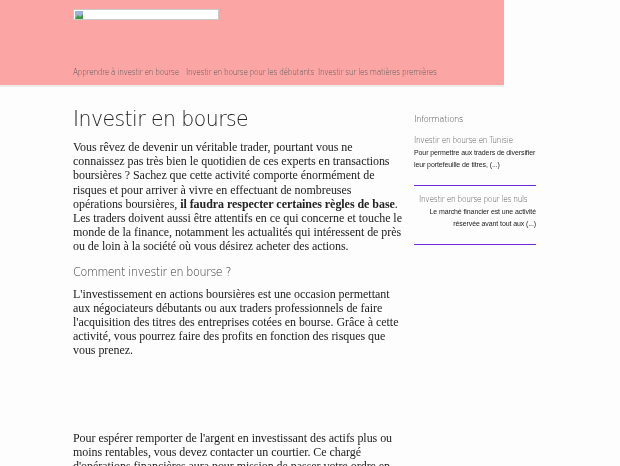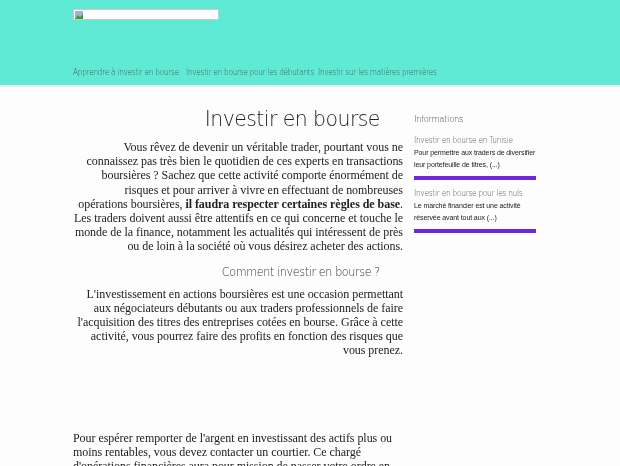--- a/index.html
+++ b/index.html
@@ -1,38 +1,38 @@
 <!DOCTYPE html>
 <html><head>
 <meta charset="utf-8">
 <style>
   * { box-sizing: border-box; margin: 0; padding: 0; }
   html, body { width: 620px; height: 466px; overflow: hidden; background: #fdfdfd; }
   body { font-family: "Liberation Sans", sans-serif; color: #222; position: relative; }
 
-  .header { position: absolute; left: 0; top: 0; width: 620px; height: 87px; background: #5eead4; border-bottom: 2px solid #ececec; }
+  .header { position: absolute; left: 0; top: 0; width: 504px; height: 87px; background: #fca5a5; border-bottom: 2px solid #ececec; }
   .logo { position: absolute; left: 73px; top: 9px; width: 146px; height: 11px; border: 1px solid #c9c9c9; background: #fff; }
   .logo .broken { position: absolute; left: 1px; top: 1px; width: 8px; height: 8px; }
   .nav { position: absolute; top: 68px; left: 0; height: 12px; }
   .nav a { position: absolute; white-space: nowrap; font-size: 8px; letter-spacing: -0.3px; color: #555; text-decoration: none; font-family: "DejaVu Sans", sans-serif; font-weight: 300; transform: scaleX(0.92); transform-origin: left center; }
 
-  .main { position: absolute; left: 73px; top: 104px; width: 330px; text-align: right; }
+  .main { position: absolute; left: 73px; top: 104px; width: 330px; }
   .title { font-family: "DejaVu Sans", sans-serif; font-weight: 300; font-size: 22px; letter-spacing: -0.6px; color: #222; line-height: 30px; transform: scaleX(0.93); transform-origin: left; white-space: nowrap; }
   .p { font-size: 12px; line-height: 14.2px; color: #222; letter-spacing: -0.05px; font-family: Liberation Serif, serif; }
   .p b { font-weight: bold; }
   .p1 { margin-top: 6px; }
   .h2 { font-family: "DejaVu Sans", sans-serif; font-weight: 300; font-size: 12px; letter-spacing: -0.4px; color: #333; margin-top: 9px; line-height: 18px; transform: scaleX(0.93); transform-origin: left; white-space: nowrap; }
   .p2 { margin-top: 6px; }
   .p3 { position: absolute; left: 73px; top: 431px; width: 330px; }
 
   .sidebar { position: absolute; left: 414px; top: 112px; width: 122px; }
   .sidebar .widget-title { font-family: "DejaVu Sans", sans-serif; font-weight: 300; font-size: 9px; color: #444; letter-spacing: -0.3px; transform: scaleX(0.92); transform-origin: left; white-space: nowrap; line-height: 14px; }
-  .sb-item { border-bottom: 4px solid #6d28d9; padding-bottom: 5px; }
+  .sb-item { border-bottom: 1px solid #6d28d9; padding-bottom: 14px; }
   .sb-item.first { margin-top: 9px; }
-  .sb-item.second { margin-top: 8px; }
+  .sb-item.second { margin-top: 8px; text-align: right; }
   .sb-link { display: block; font-family: "DejaVu Sans", sans-serif; font-weight: 300; font-size: 8px; color: #555; letter-spacing: -0.3px; text-decoration: none; white-space: nowrap; transform: scaleX(0.93); transform-origin: left; line-height: 12px; }
   .sb-desc { font-size: 7px; line-height: 12px; color: #222; letter-spacing: -0.1px; }
 </style>
 </head>
 <body>
 
 <div class="header">
   <div class="logo">
     <svg class="broken" viewBox="0 0 8 8">
       <rect x="0" y="0" width="8" height="8" fill="#9fb3d6"></rect>

